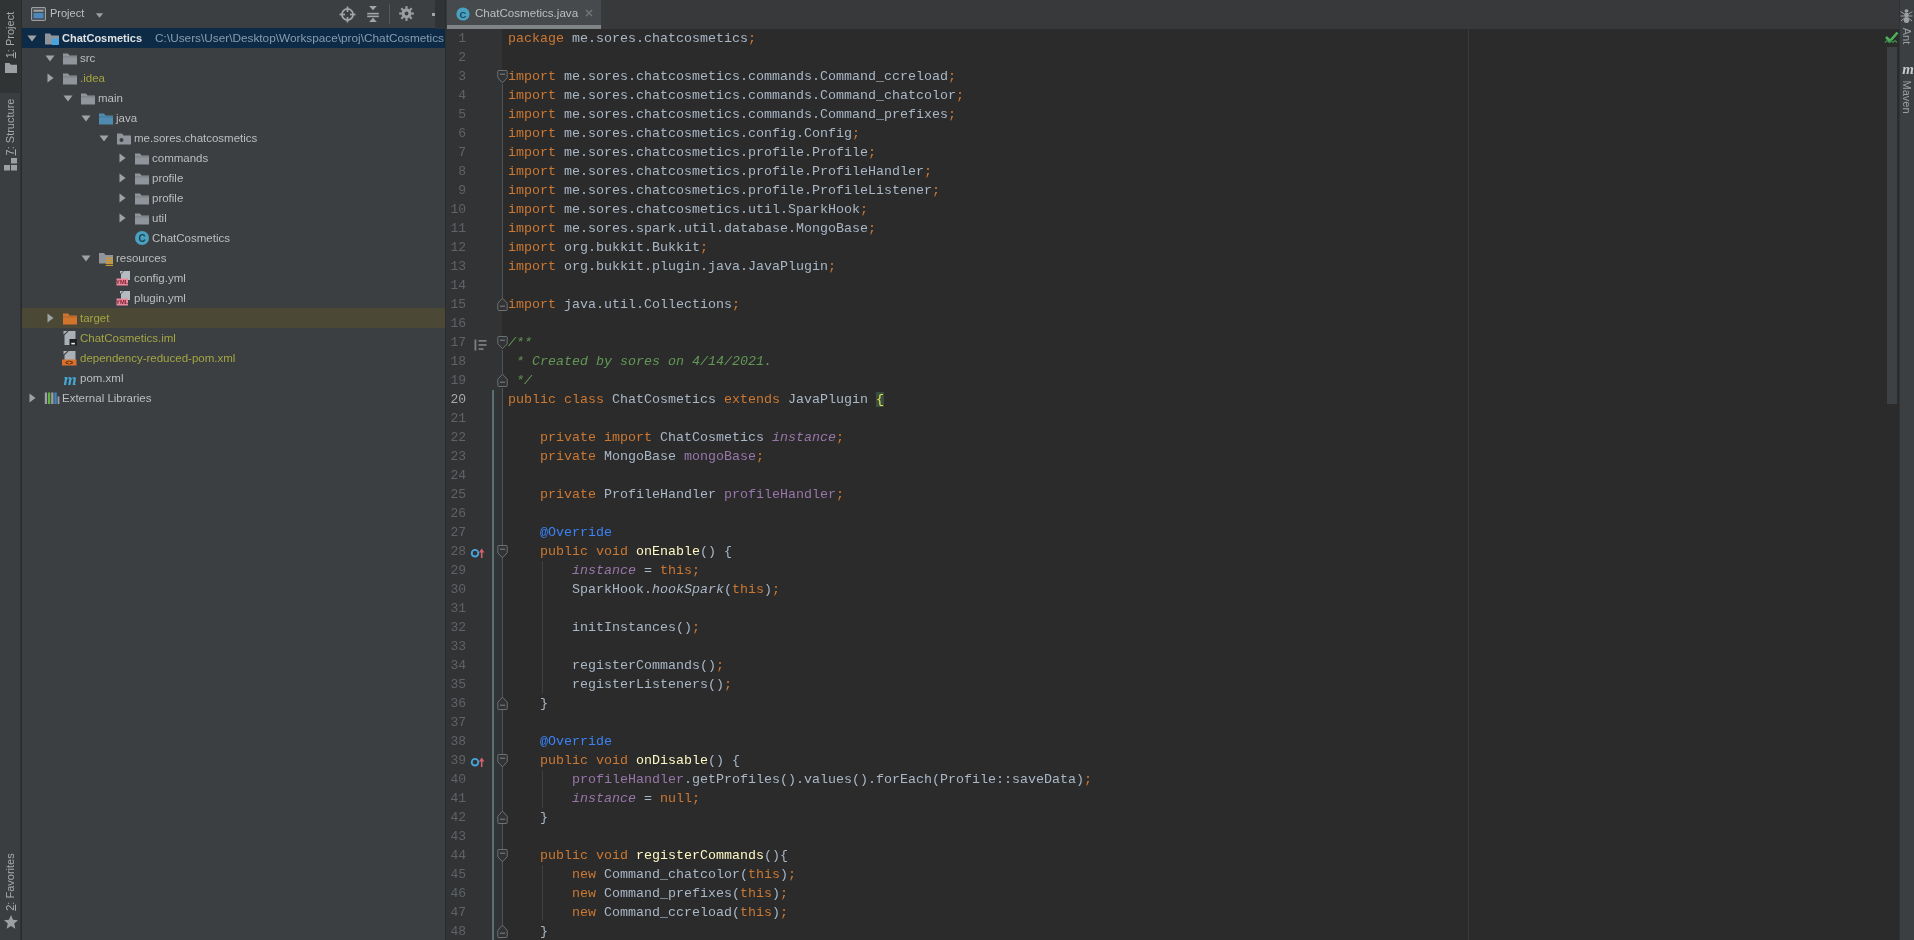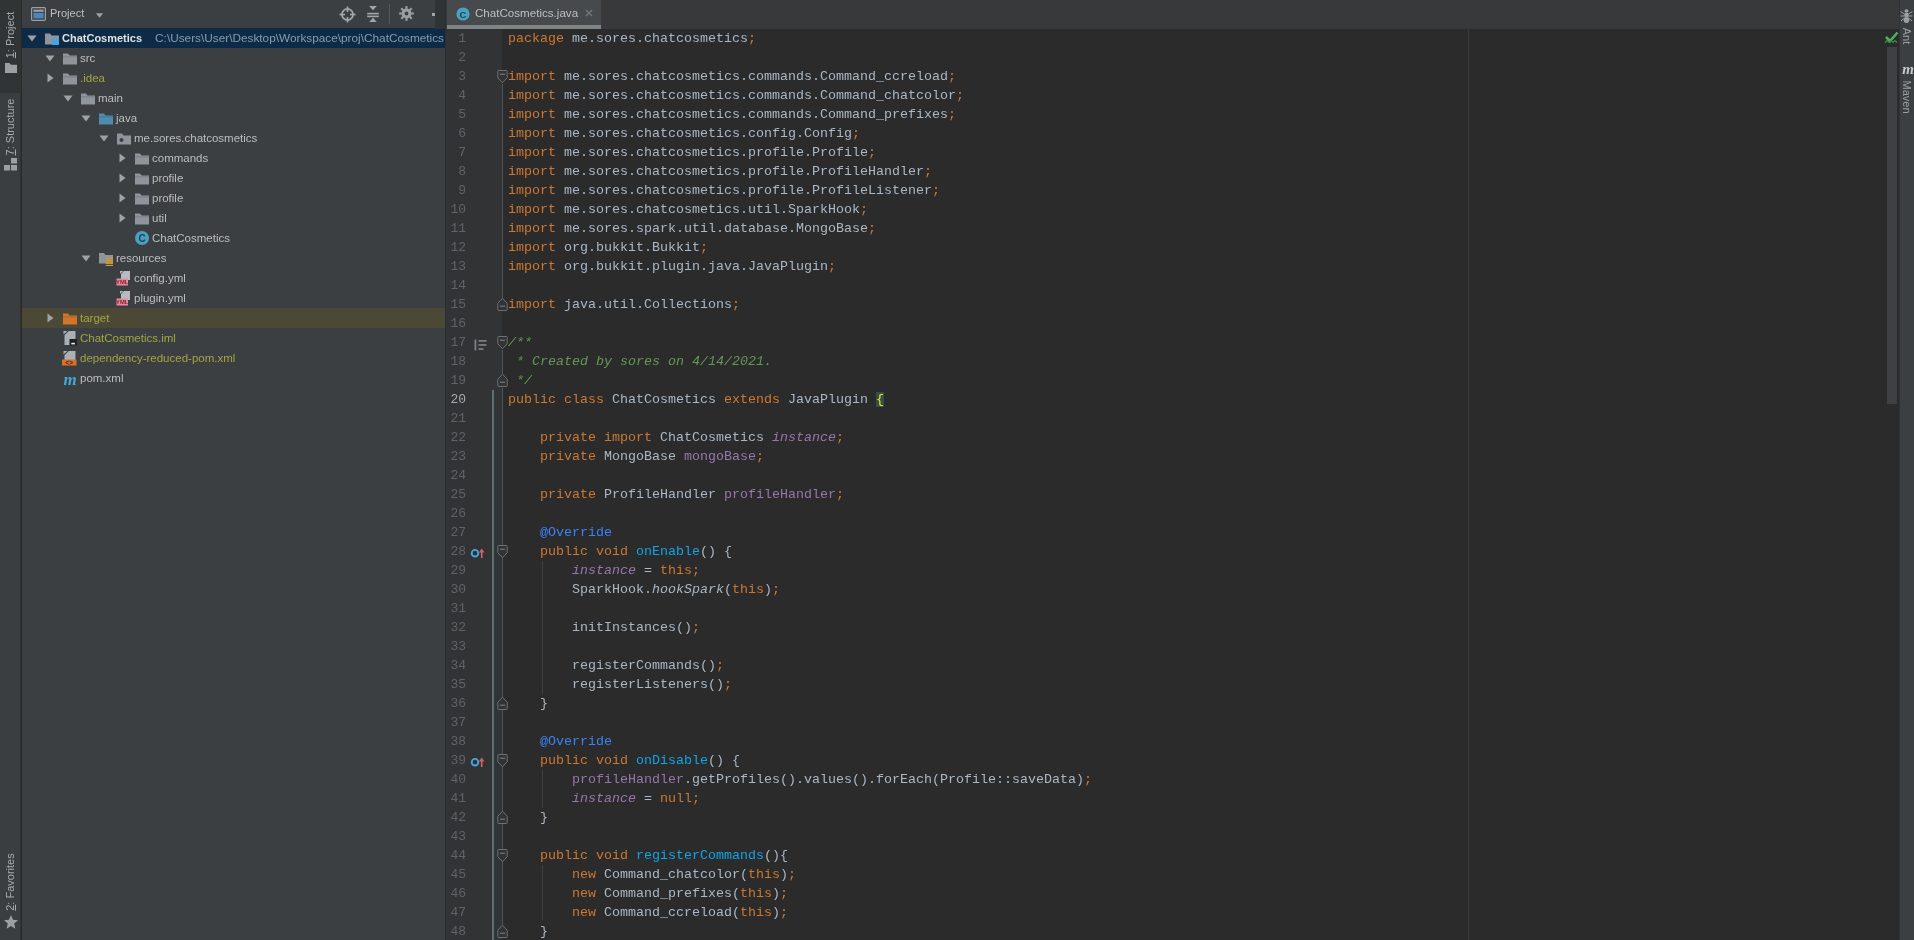--- a/index.html
+++ b/index.html
@@ -34,21 +34,21 @@
 #marginline{left:1468px;top:29px;width:1px;height:911px;background:#383a3b}
 #scrollthumb{left:1887px;top:47px;width:10px;height:357px;background:#3e4143}
 pre{font-family:"Liberation Mono",monospace;}
 #lnums{left:431px;top:29px;width:35px;text-align:right;font-size:13px;line-height:19px;color:#606366}
 #code{left:508px;top:29px;font-size:13.33px;line-height:19px;color:#a9b7c6}
 #code .k{color:#cc7832}
 #code .c{color:#629755;font-style:italic}
 #code .a{color:#3b82f6}
 #code .f{color:#9876aa}
 #code .fi{color:#9876aa;font-style:italic}
-#code .m{color:#0ea5e9}
+#code .m{color:#fef9c3}
 #code .si{font-style:italic}
 #code .br{color:#e8e345;background:#3a4d41}
 .cln{color:#a7aaac}
 
 #rstripe{left:1899px;top:0;width:15px;height:940px;background:#3c3f41;border-left:1px solid #2f3234}
 
 .foldline{position:absolute;width:1px;background:#505356}
 #scopeline{left:492px;top:390px;width:2px;height:550px;background:#5a7173}
 </style></head><body>
 <div id="wrap">
@@ -331,20 +331,38 @@
           </svg>
           <span class="lb ig">dependency-reduced-pom.xml</span>
         </div>
 <div class="row " style="padding-left:22px">
           <span class="ar"></span>
           <span class="gap"></span>
           <svg class="ic" viewBox="0 0 16 16">
             <text x="8" y="14.5" font-family="Liberation Serif" font-size="17" font-style="italic" font-weight="bold" fill="#45a7d4" text-anchor="middle">m</text>
           </svg>
           <span class="lb">pom.xml</span>
+        </div>
+<div class="row " style="padding-left:4px">
+          <span class="ar">
+            <svg width="10" height="10" viewBox="0 0 10 10">
+              <path d="M2.5 0.5 v9 L8.5 5 Z" fill="#9fa2a5"></path>
+            </svg>
+          </span>
+          <span class="gap"></span>
+          <svg class="ic" viewBox="0 0 16 16">
+            <g fill="#9aa0a4">
+              <rect x="0.8" y="2.5" width="2.3" height="11.5"></rect>
+              <rect x="7.2" y="2.5" width="2.3" height="11.5"></rect>
+              <rect x="13.6" y="6.5" width="1.8" height="7.5"></rect>
+            </g>
+            <rect x="4" y="2.5" width="2.3" height="11.5" fill="#62b543"></rect>
+            <rect x="10.4" y="2.5" width="2.3" height="11.5" fill="#3e86c7"></rect>
+          </svg>
+          <span class="lb">External Libraries</span>
         </div>
 </div>
     </div>
 <div class="abs" style="left:445px;top:0;width:1px;height:940px;background:#2a2c2e"></div>
 <div class="abs" style="left:435px;top:0;width:10px;height:29px;background:#303335"></div>
 <div id="tabbar" class="abs">
       <div id="tab">
         <svg class="abs" style="left:9px;top:7px" width="14" height="14" viewBox="0 0 14 14">
           <circle cx="7" cy="7" r="6.6" fill="#4aa0c0"></circle>
           <text x="7" y="10.5" font-family="Liberation Sans" font-size="9.5" font-weight="bold" fill="#1d4553" text-anchor="middle">C</text>

